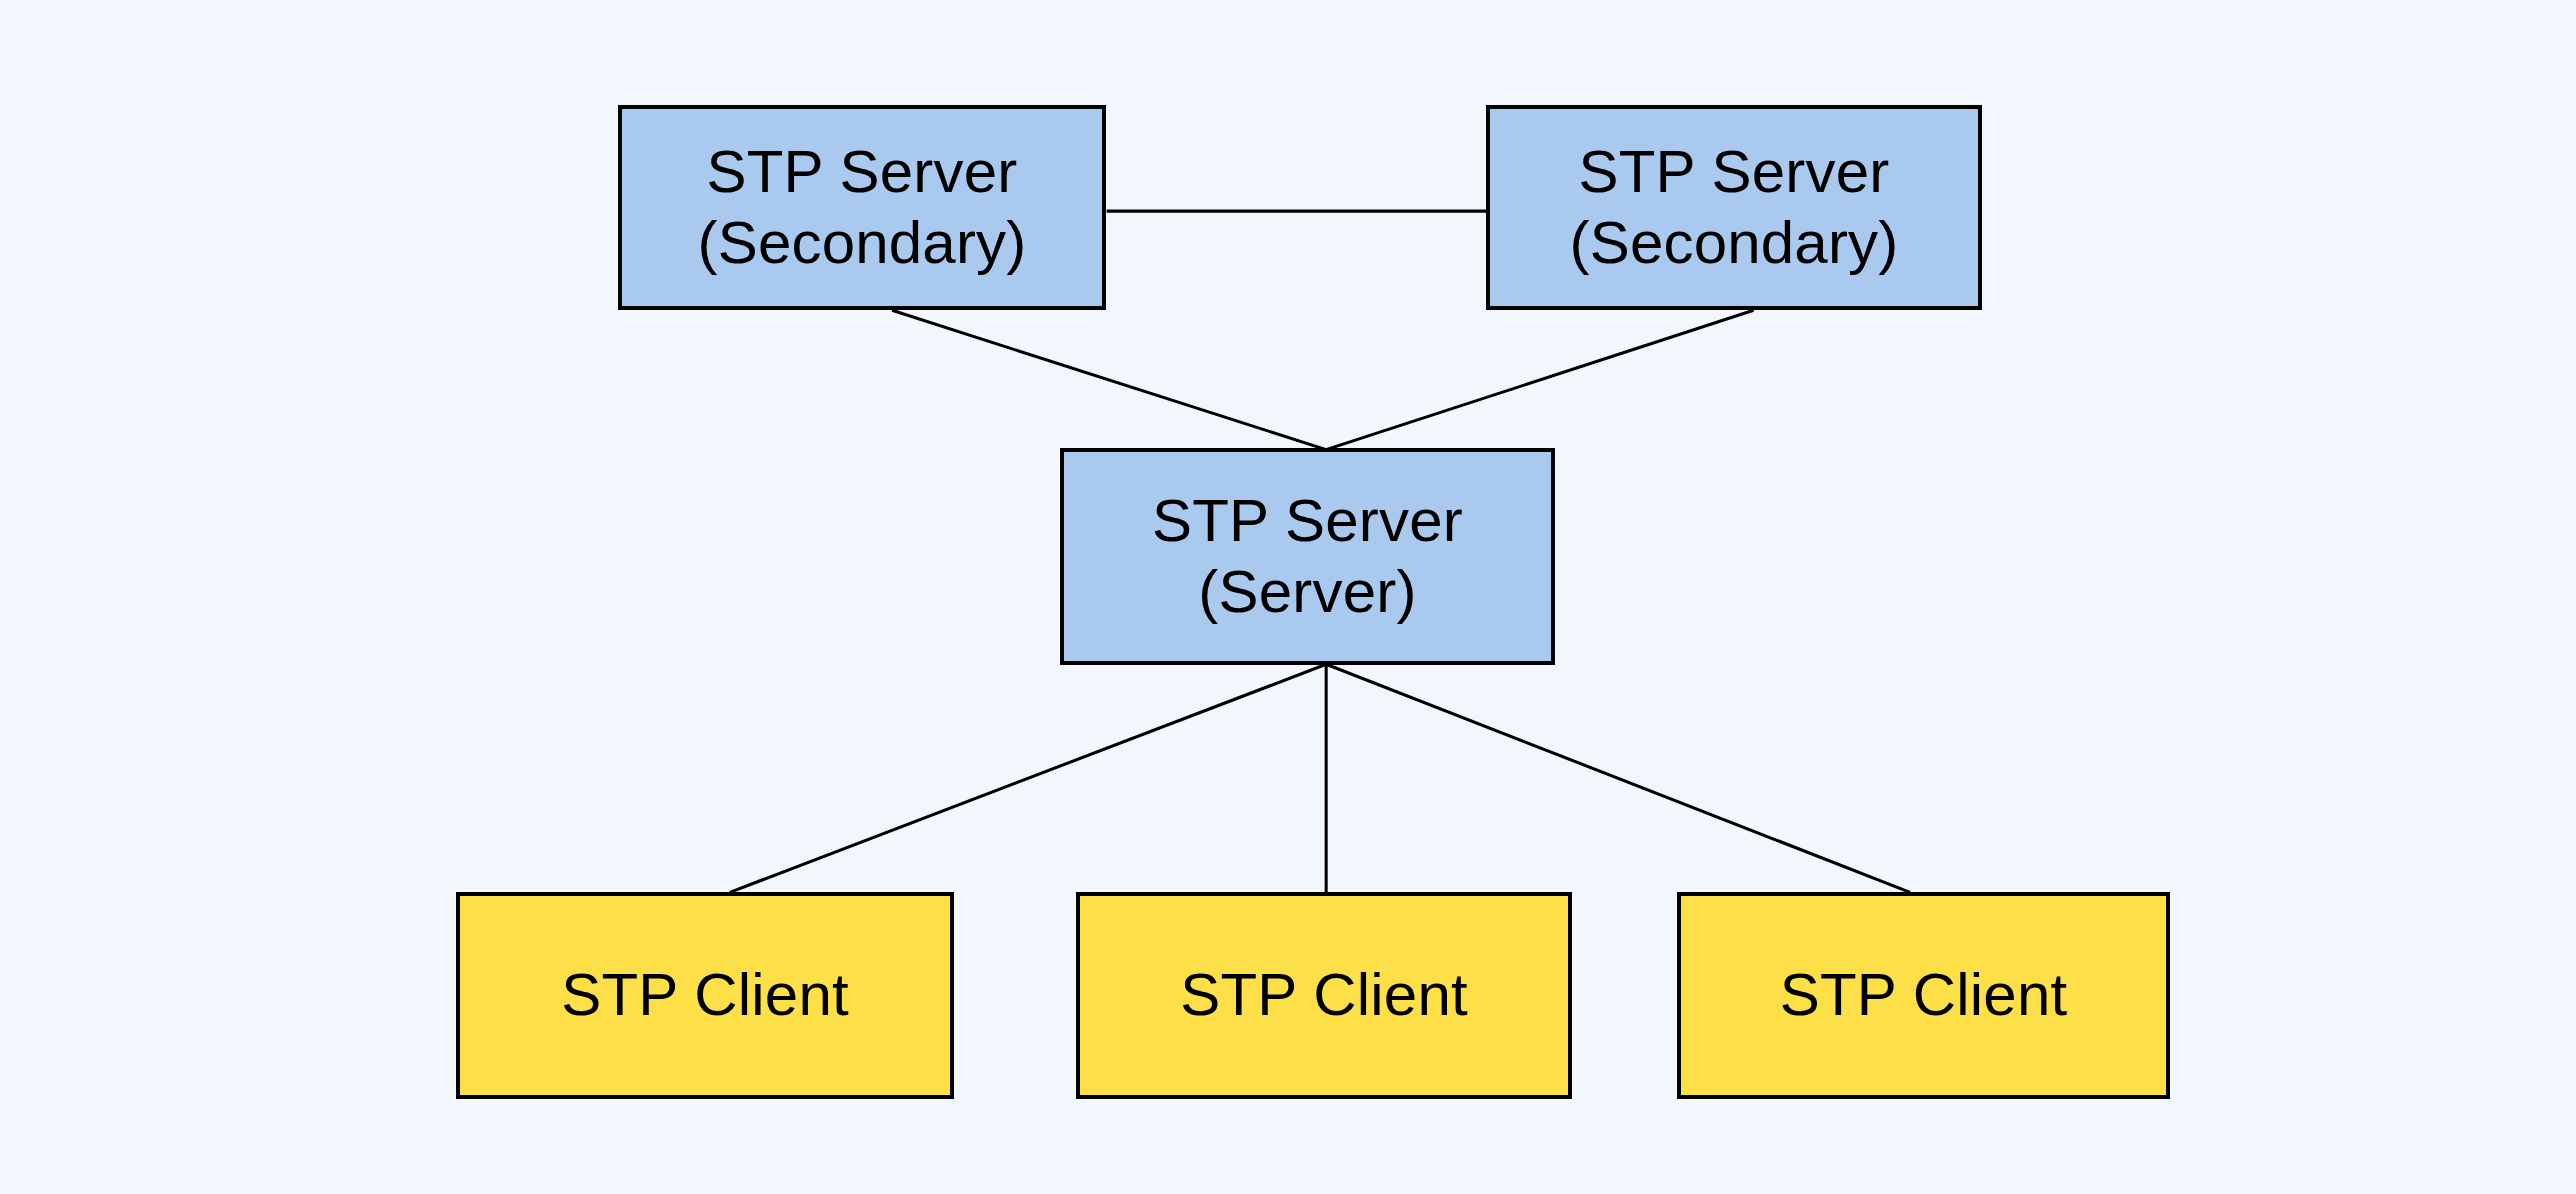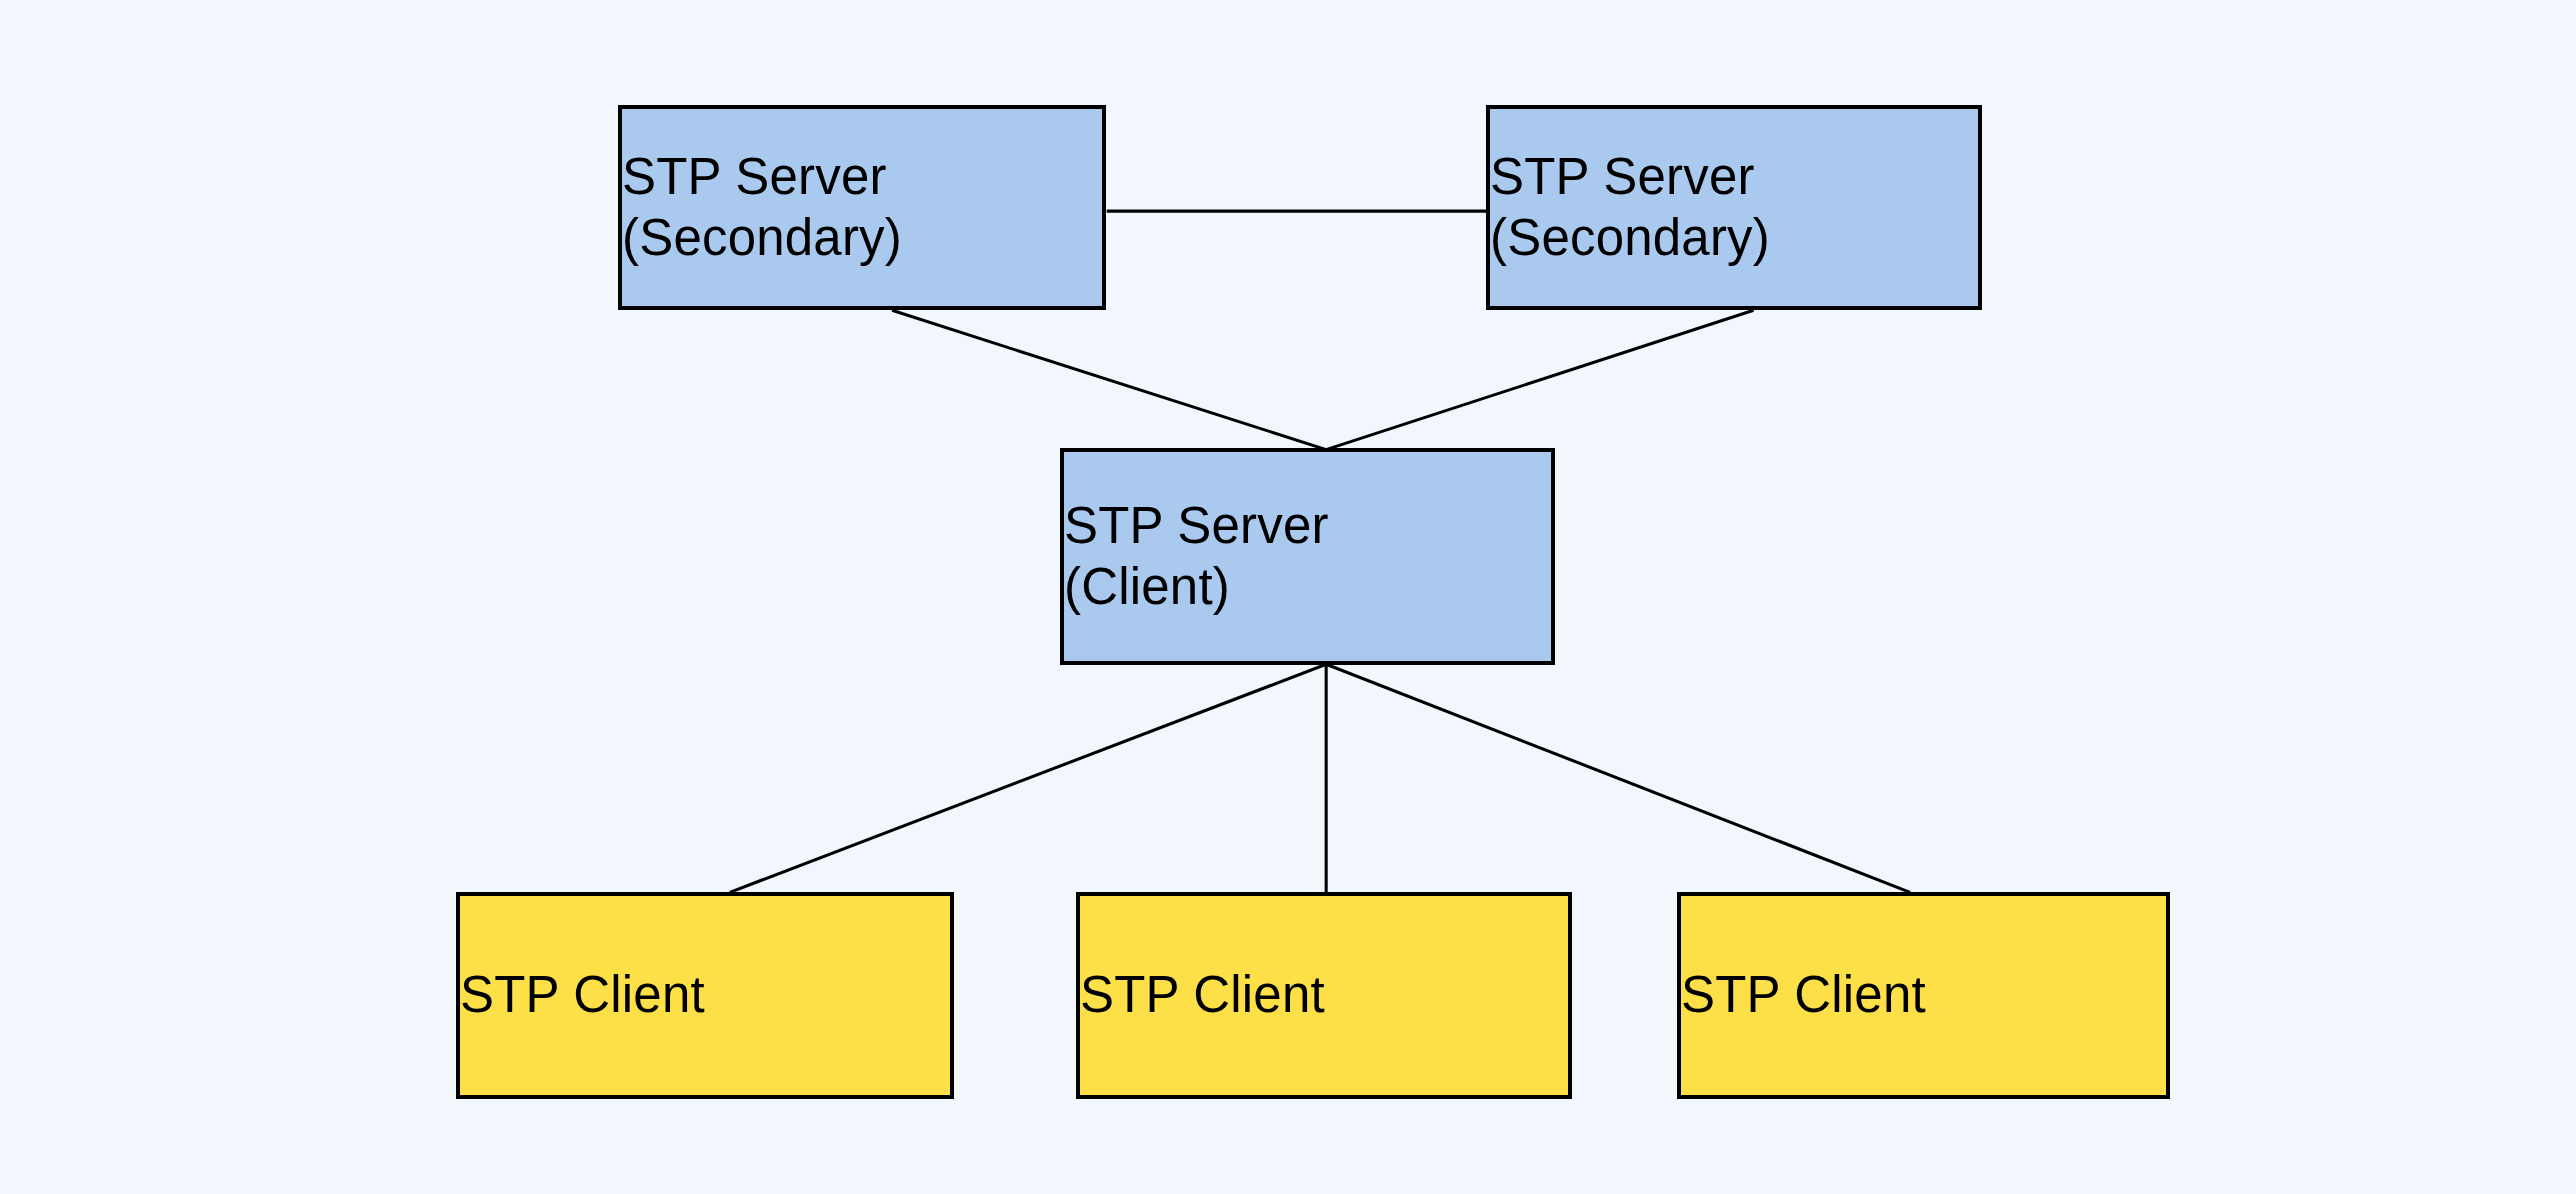--- a/index.html
+++ b/index.html
@@ -25,25 +25,25 @@
     width: 2576px;
     height: 1195px;
     pointer-events: none;
   }
   .node {
     position: absolute;
     box-sizing: border-box;
     border: 4.8px solid #000000;
     display: flex;
     flex-direction: column;
-    align-items: flex-start;
+    align-items: center;
     justify-content: center;
     text-align: center;
     color: #000000;
-    font-size: 51px;
+    font-size: 60px;
     line-height: 1.18;
     letter-spacing: 0.2px;
   }
   .node.server {
     background: #aac9ee;
   }
   .node.client {
     background: #fde047;
   }
   .node-line {
@@ -82,21 +82,21 @@
     <span class="node-line">(Secondary)</span>
   </div>
 
   <div class="node server" id="node-secondary-right">
     <span class="node-line">STP Server</span>
     <span class="node-line">(Secondary)</span>
   </div>
 
   <div class="node server" id="node-primary">
     <span class="node-line">STP Server</span>
-    <span class="node-line">(Client)</span>
+    <span class="node-line">(Server)</span>
   </div>
 
   <div class="node client" id="node-client-1">
     <span class="node-line">STP Client</span>
   </div>
 
   <div class="node client" id="node-client-2">
     <span class="node-line">STP Client</span>
   </div>
 

